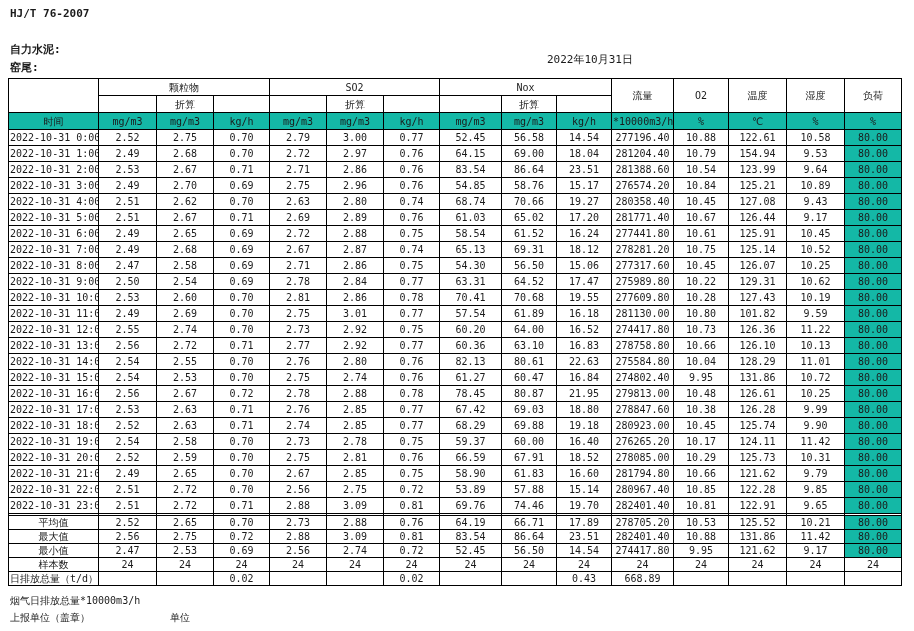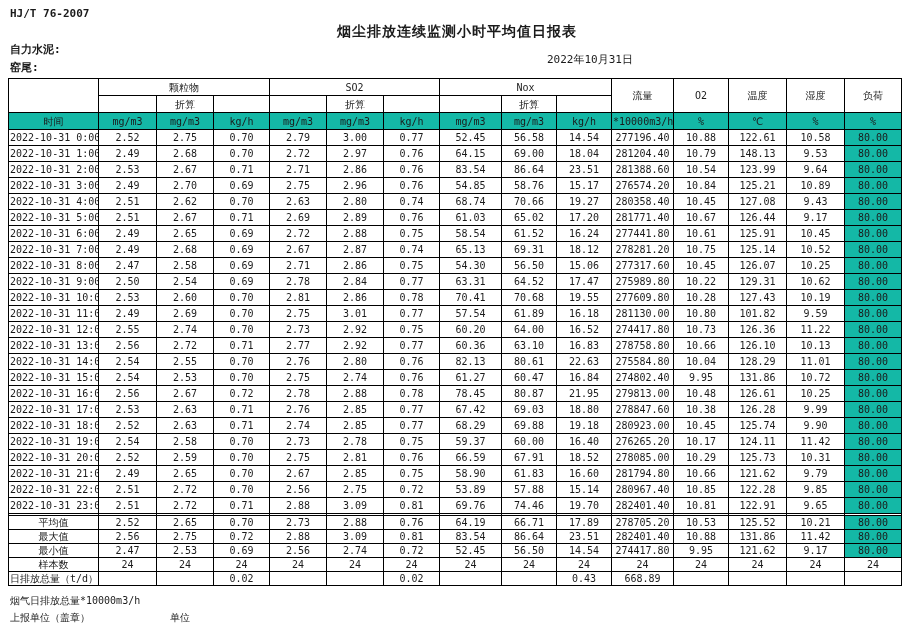--- a/index.html
+++ b/index.html
@@ -44,21 +44,20 @@
   .footer-line1 { position:absolute; left:10px; top:594px; font-size:10px; }
   .footer-line2 { position:absolute; left:10px; top:611px; font-size:10px; }
   .footer-line3 { position:absolute; left:170px; top:611px; font-size:10px; }
 </style>
 </head>
 <body>
 
 <div class="page">
 
   <div class="standard">HJ/T  76-2007</div>
-  <div class="title">烟尘排放连续监测小时平均值日报表</div>
   <div class="company">自力水泥:</div>
   <div class="site">窑尾:</div>
   <div class="date">2022年10月31日</div>
 
   <table class="grid" id="main-table">
     <colgroup>
       <col style="width:90px">
         <col style="width:58px">
         <col style="width:57px">
         <col style="width:56px">
@@ -139,21 +138,21 @@
           <td>2.68</td>
           <td>0.70</td>
           <td>2.72</td>
           <td>2.97</td>
           <td>0.76</td>
           <td>64.15</td>
           <td>69.00</td>
           <td>18.04</td>
           <td>281204.40</td>
           <td>10.79</td>
-          <td>148.13</td>
+          <td>154.94</td>
           <td>9.53</td>
           <td class="green">80.00</td>
         </tr>
         <tr>
           <td>2022-10-31 2:00</td>
           <td>2.53</td>
           <td>2.67</td>
           <td>0.71</td>
           <td>2.71</td>
           <td>2.86</td>

